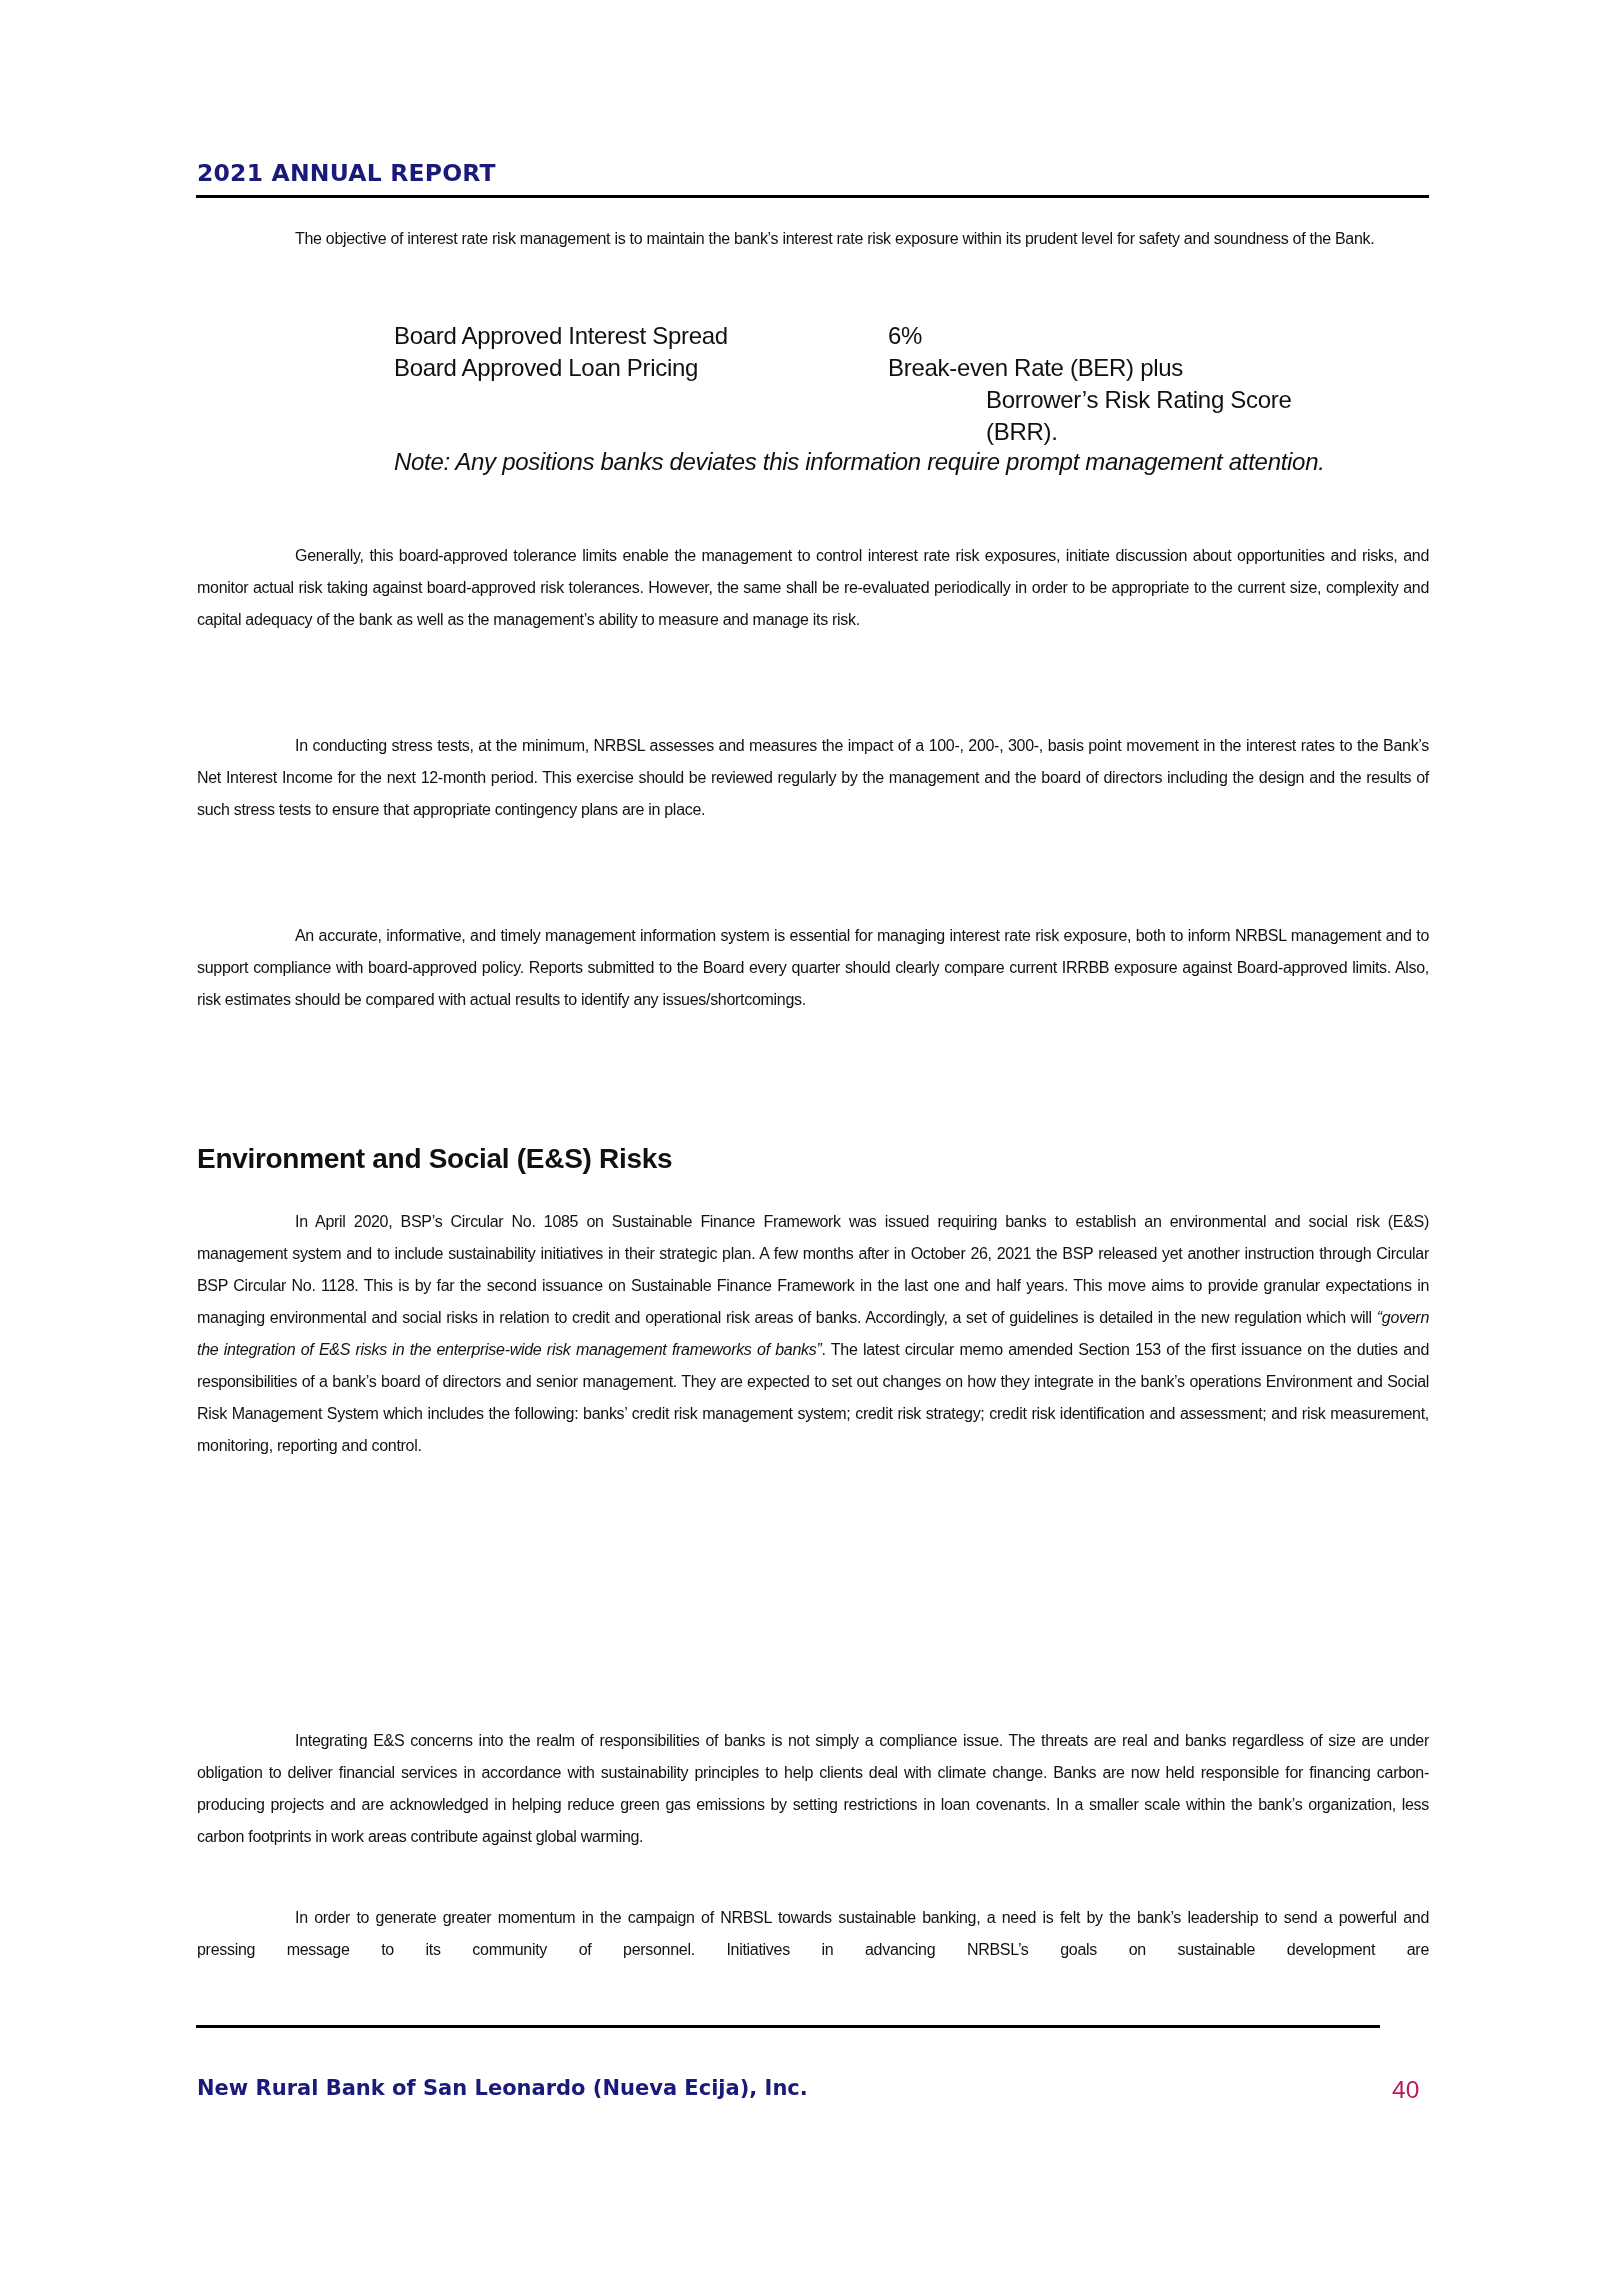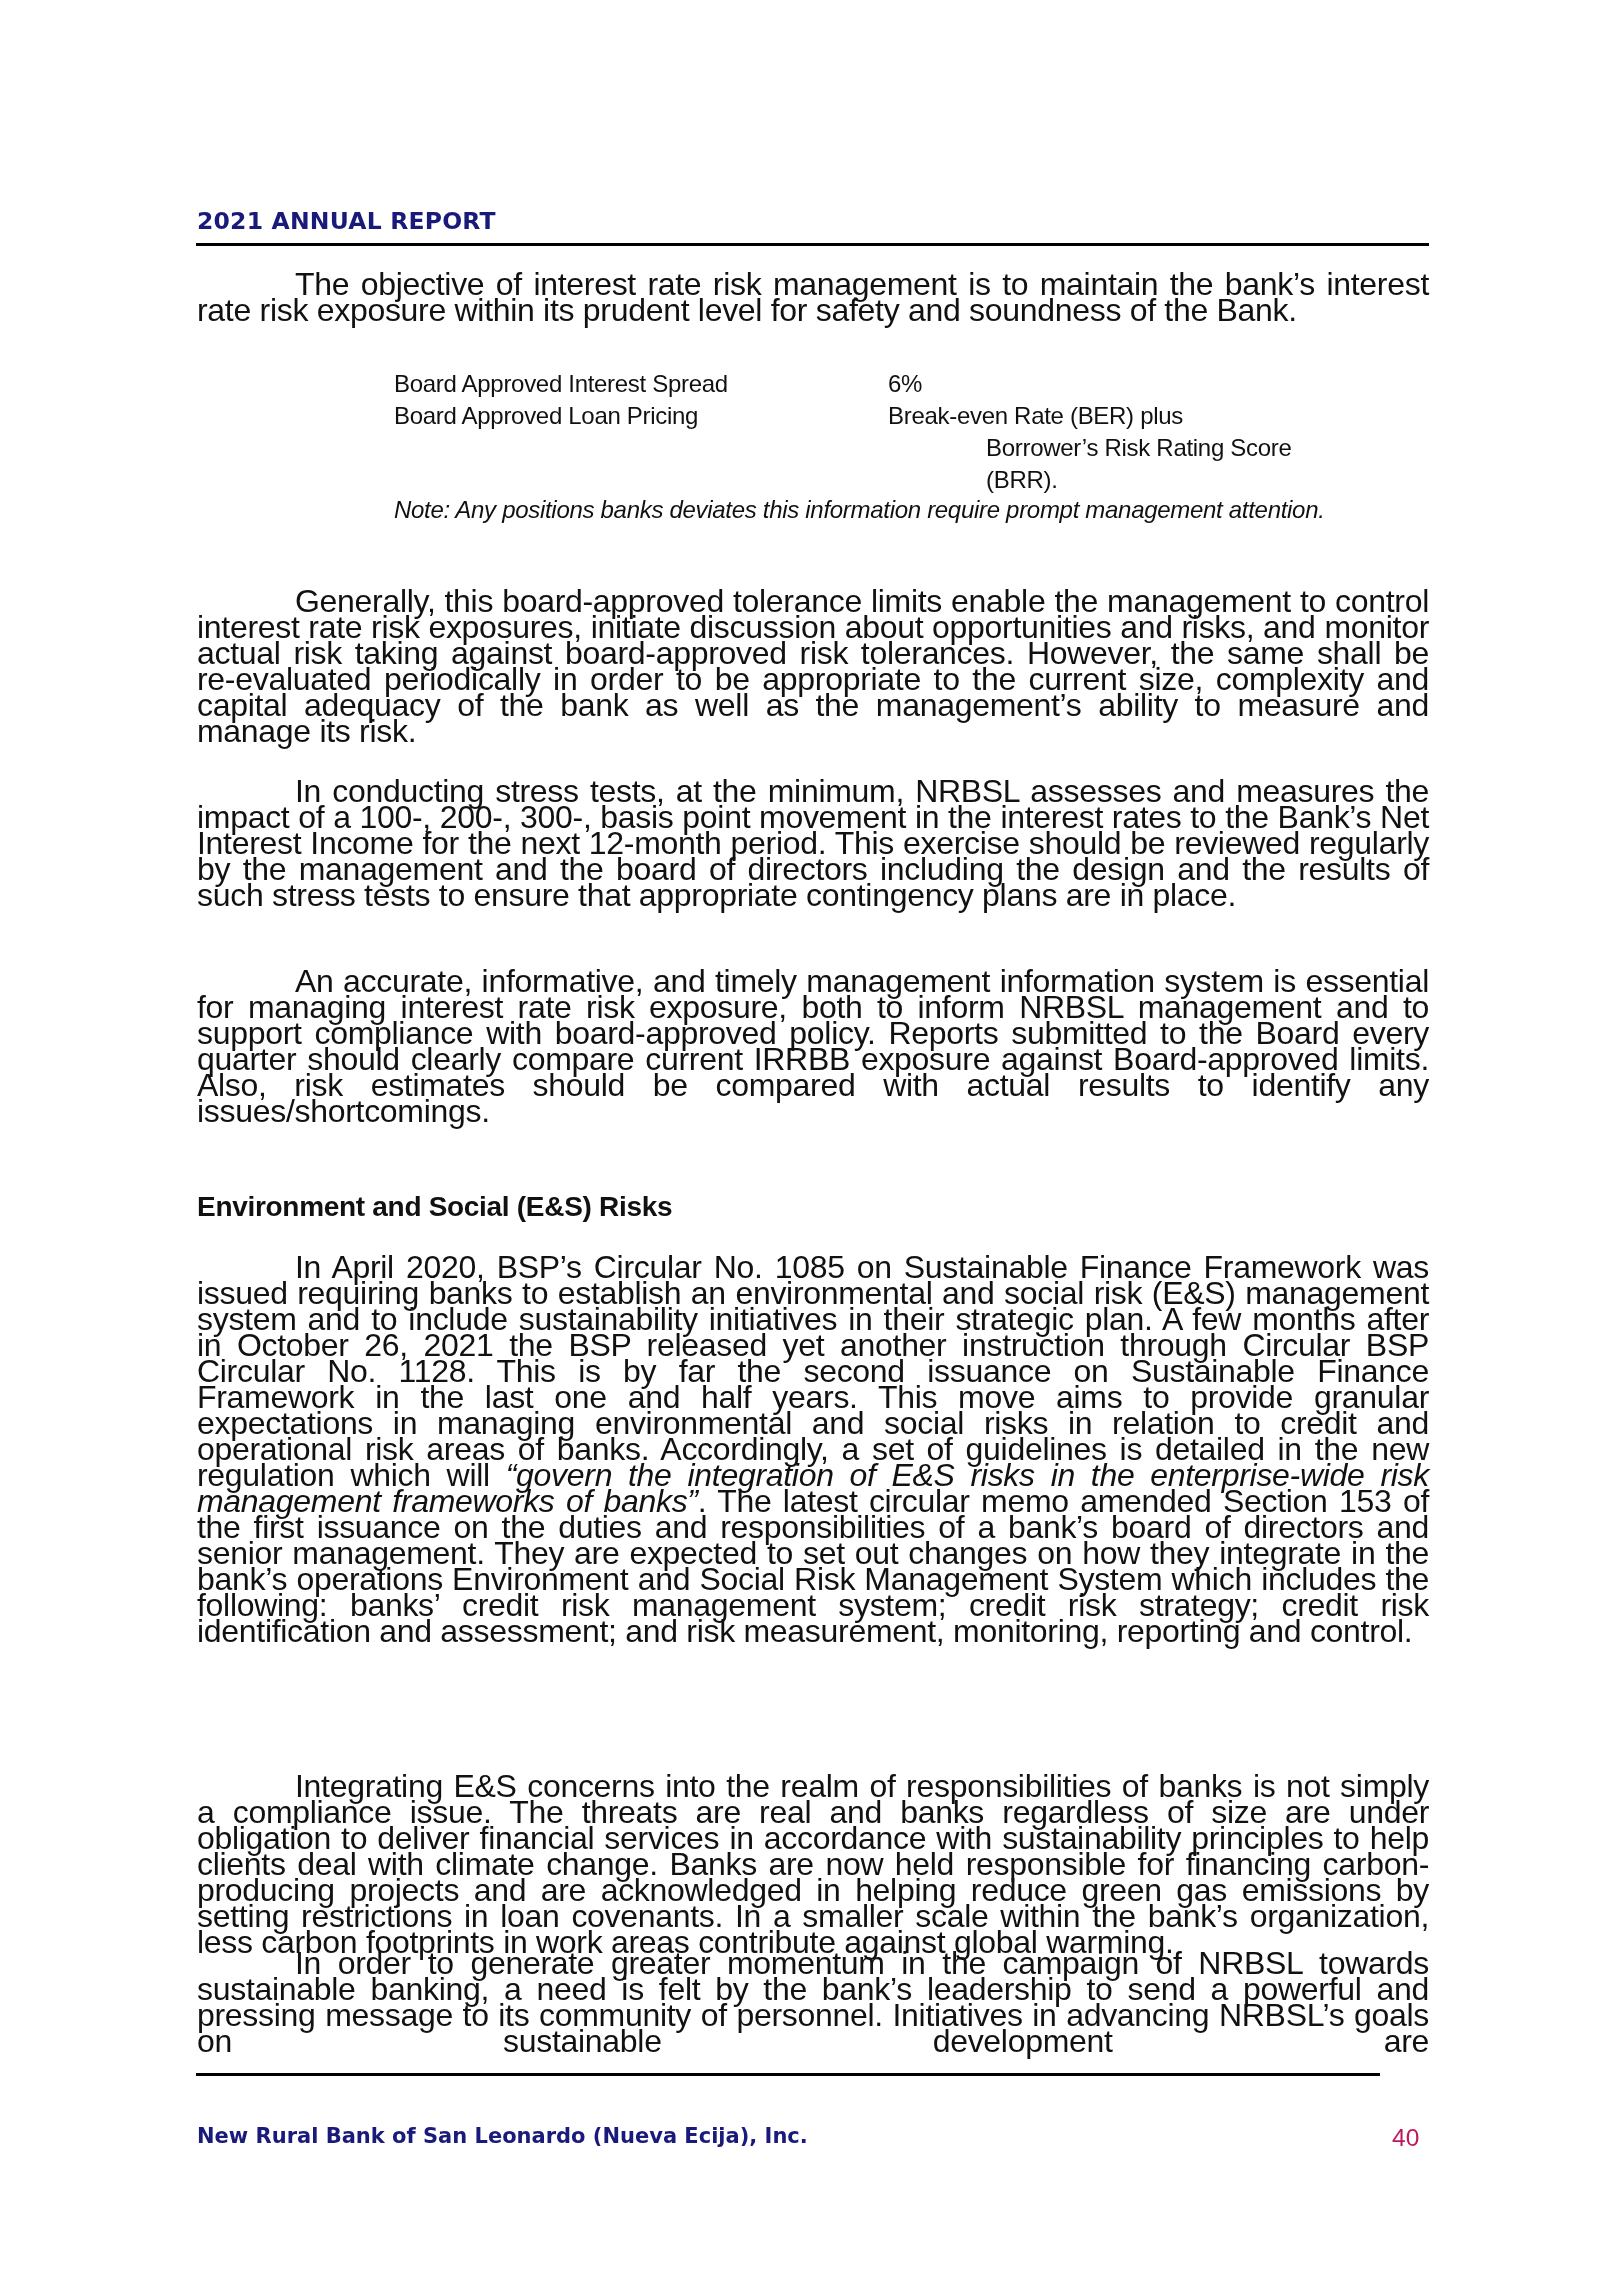--- a/index.html
+++ b/index.html
@@ -1,22 +1,22 @@
 <!DOCTYPE html>
 <html><head>
 <meta charset="utf-8">
 <style>
   html, body { margin: 0; padding: 0; background: #ffffff; }
   body { width: 1621px; height: 2293px; position: relative; overflow: hidden;
          font-family: "Liberation Sans", sans-serif; color: #111; }
-  .abs { position: absolute; margin-top: 48px; }
+  .abs { position: absolute; }
   .hdr-title { left: 197px; top: 159px; font-family: "DejaVu Sans", sans-serif; font-weight: bold;
                font-size: 23.5px; color: #1a1a7a; letter-spacing: 0.2px; }
   .hdr-rule { left: 196px; top: 195px; width: 1233px; height: 2.9px; background: #000; }
-  .body-text { left: 197px; width: 1232px; font-size: 32px; line-height: 26px;
+  .body-text { left: 197px; width: 1232px; font-size: 16px; line-height: 32px;
                text-align: justify; letter-spacing: -0.3px; }
   .body-text p { margin: 0; text-indent: 98px; }
   .spec { left: 394px; font-size: 24px; line-height: 32px; letter-spacing: -0.3px; }
   .spec-row { position: relative; height: 32px; white-space: nowrap; }
   .spec-label { position: absolute; left: 0; text-align: right; }
   .spec-val { position: absolute; left: 494px; }
   .spec-cont { position: absolute; left: 592px; }
   .note { left: 394px; width: 1035px; font-size: 24px; line-height: 32px; font-style: italic;
           text-align: justify; letter-spacing: -0.3px; }
   .section-head { left: 197px; top: 1143px; font-size: 28px; font-weight: bold; letter-spacing: -0.3px; }

